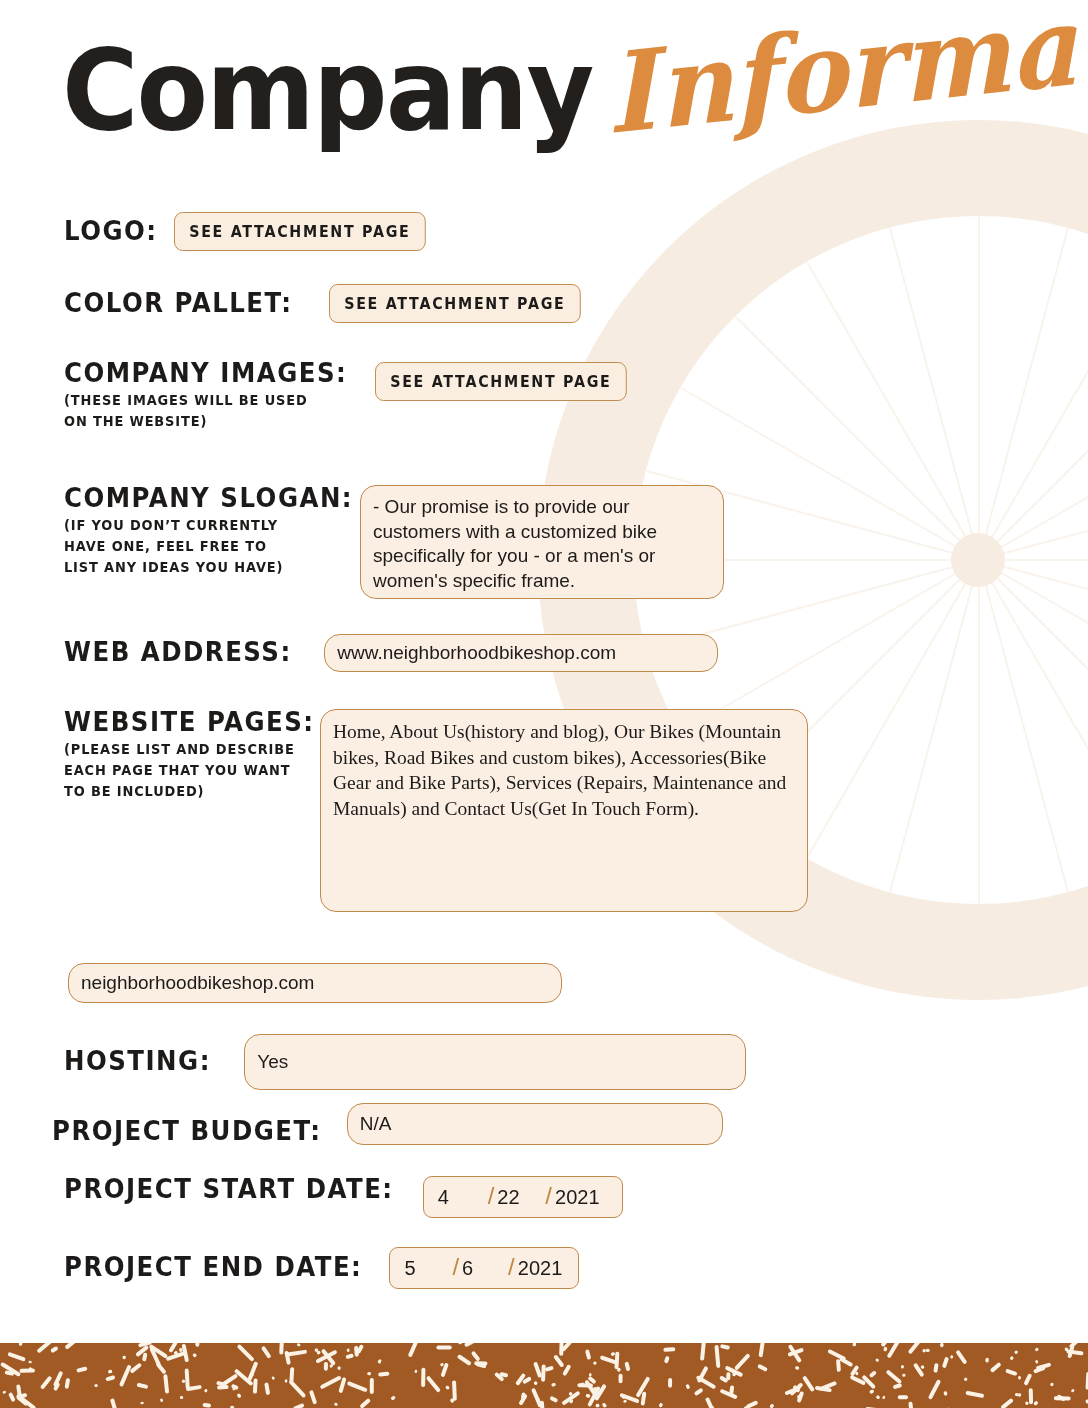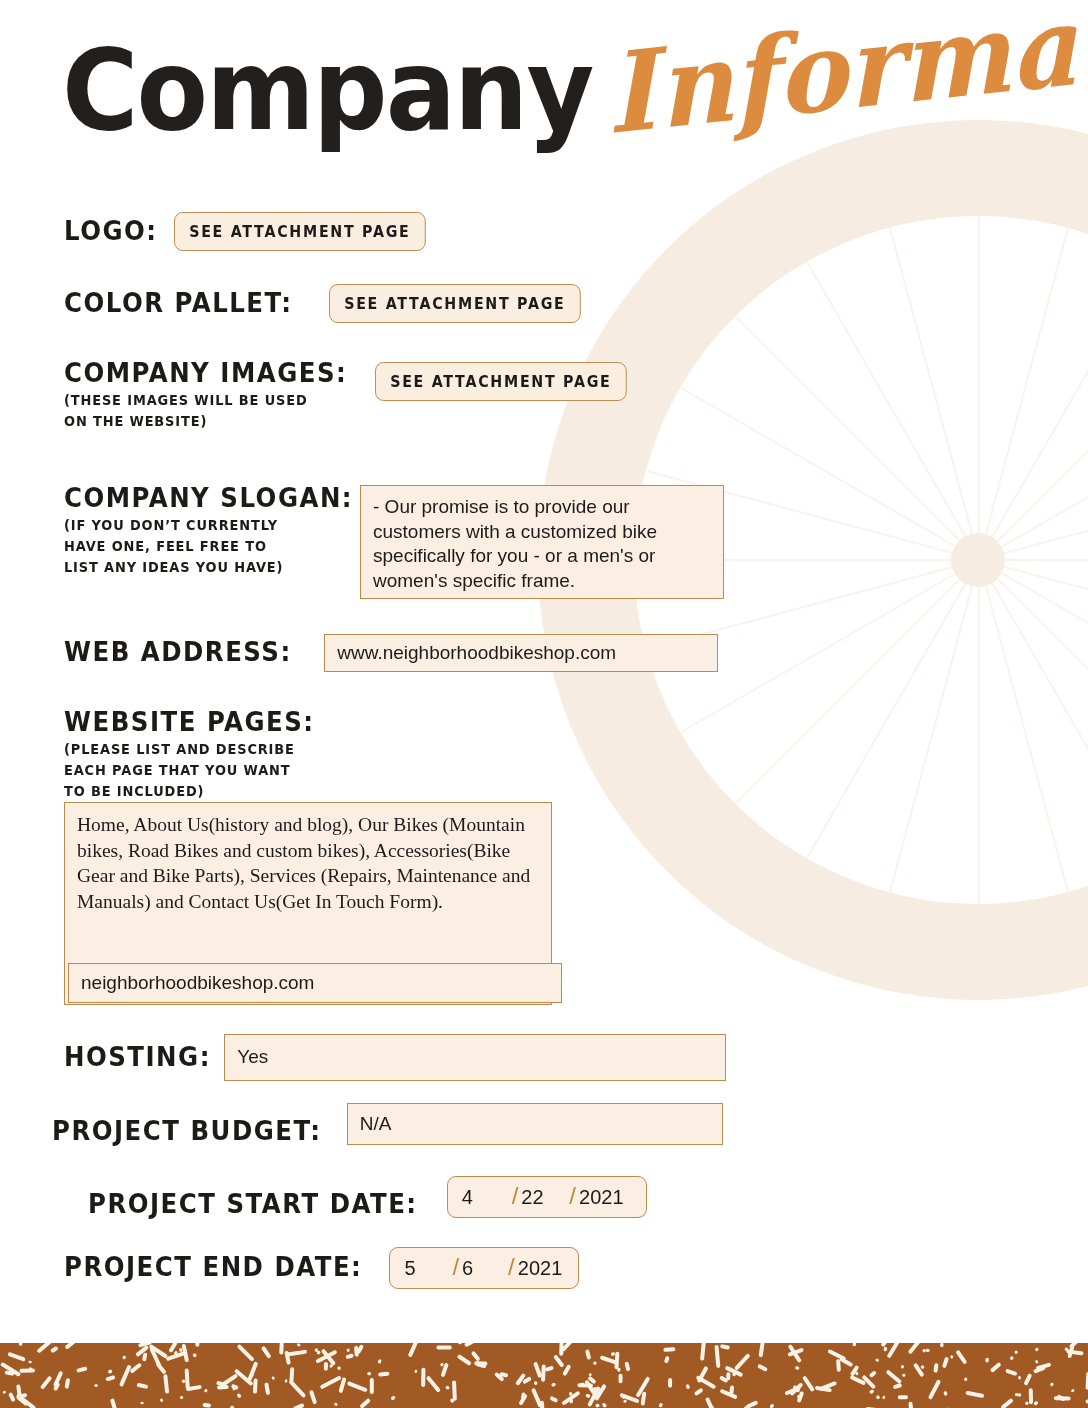--- a/index.html
+++ b/index.html
@@ -129,21 +129,21 @@
     color:#1d1b19;
     margin-top:3px;
     white-space:pre-line;
     transform:scaleX(0.96);
     transform-origin:left top;
   }
 
   .field{
     background:#fbefe3;
     border:1.6px solid #c08a4d;
-    border-radius:0;
+    border-radius:16px;
     box-sizing:border-box;
     font-family:"Liberation Sans", sans-serif;
     font-size:19px;
     color:#1d1b19;
     padding:7px 12px;
   }
   .field.chip{
     background:#faeee1;
     border-radius:9px;
     font-family:"DejaVu Sans", sans-serif;
@@ -264,49 +264,49 @@
       <div class="field multiline" style="width:364px; height:114px;">- Our promise is to provide our customers with a customized bike specifically for you - or a men's or women's specific frame.</div>
     </div>
 
     <div class="row" style="left:64px; top:634px; align-items:center;">
       <div class="label-col">
         <div class="label">WEB ADDRESS:</div>
       </div>
       <div class="field single" style="margin-left:18px; width:394px; height:38px;">www.neighborhoodbikeshop.com</div>
     </div>
 
-    <div class="row" style="left:64px; top:709px;flex-direction:column;">
+    <div class="row" style="left:64px; top:709px;">
       <div class="label-col" style="width:256px;">
         <div class="label">WEBSITE PAGES:</div>
         <div class="sublabel">(PLEASE LIST AND DESCRIBE
 EACH PAGE THAT YOU WANT
 TO BE INCLUDED)</div>
       </div>
       <div class="field multiline" style="width:488px; height:203px; font-size:19.5px; line-height:1.31;font-family:Liberation Serif, serif;">Home, About Us(history and blog), Our Bikes (Mountain bikes, Road Bikes and custom bikes), Accessories(Bike Gear and Bike Parts), Services (Repairs, Maintenance and Manuals) and Contact Us(Get In Touch Form).</div>
     </div>
 
     <div class="row" style="left:64px; top:963px; align-items:center;">
       <div class="field single" style="margin-left:4px; width:494px; height:40px;">neighborhoodbikeshop.com</div>
     </div>
 
     <div class="row" style="left:64px; top:1034px; align-items:center;">
       <div class="label-col">
         <div class="label">HOSTING:</div>
       </div>
-      <div class="field single" style="margin-left:4px; width:502px; height:47px;">Yes</div>
+      <div class="field single" style="margin-left:24px; width:502px; height:56px;">Yes</div>
     </div>
 
     <div class="row" style="left:52px; top:1103px; align-items:flex-end;">
       <div class="label-col">
         <div class="label">PROJECT BUDGET:</div>
       </div>
       <div class="field single" style="margin-left:8px; width:376px; height:42px;">N/A</div>
     </div>
 
-    <div class="row" style="left:64px; top:1176px; align-items:flex-end;margin-left:24px;">
+    <div class="row" style="left:64px; top:1176px; align-items:flex-start;">
       <div class="label-col">
         <div class="label">PROJECT START DATE:</div>
       </div>
       <div class="datefield" style="margin-left:8px; width:200px; height:42px;">
         <span class="d-part" style="width:50px;">4</span>
         <span class="d-sep">/</span>
         <span class="d-part" style="width:48px;">22</span>
         <span class="d-sep">/</span>
         <span class="d-part">2021</span>
       </div>

